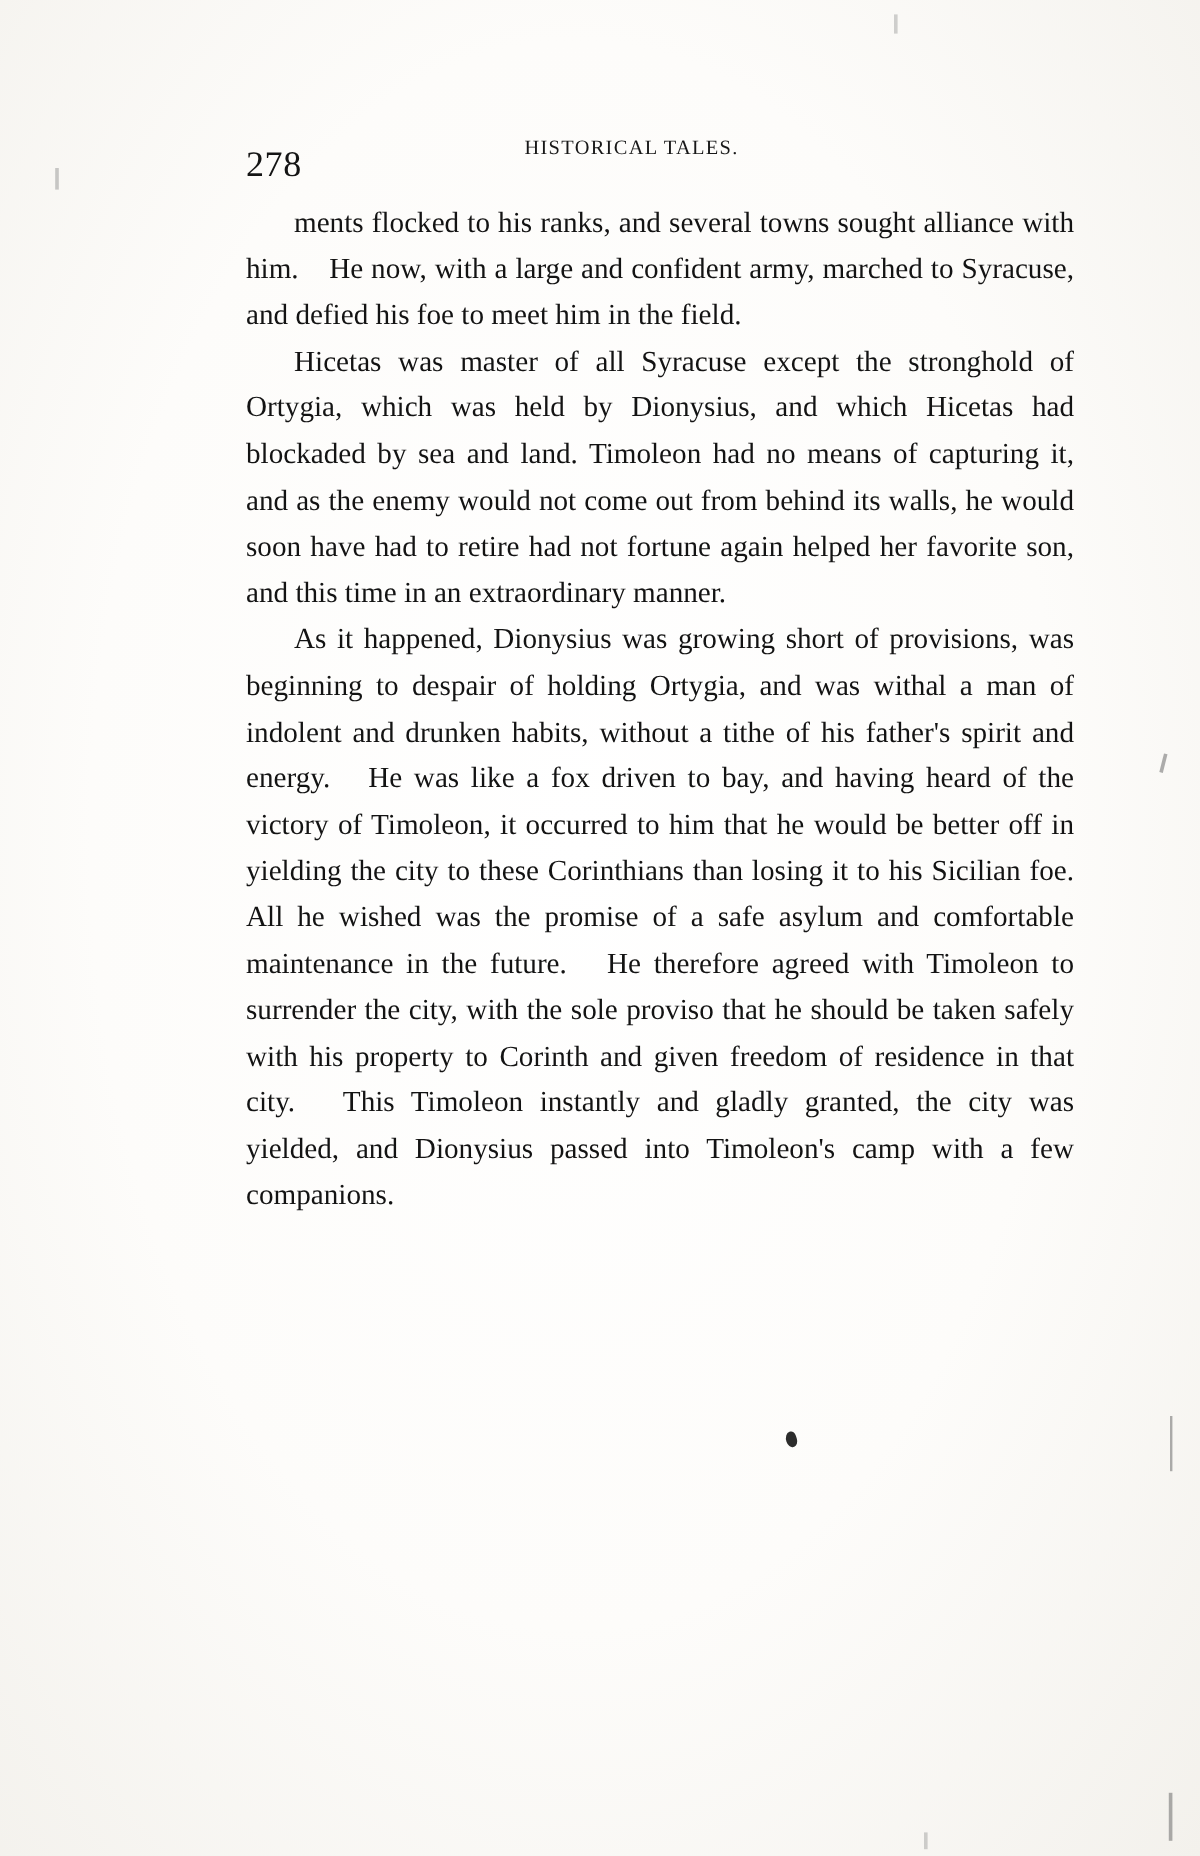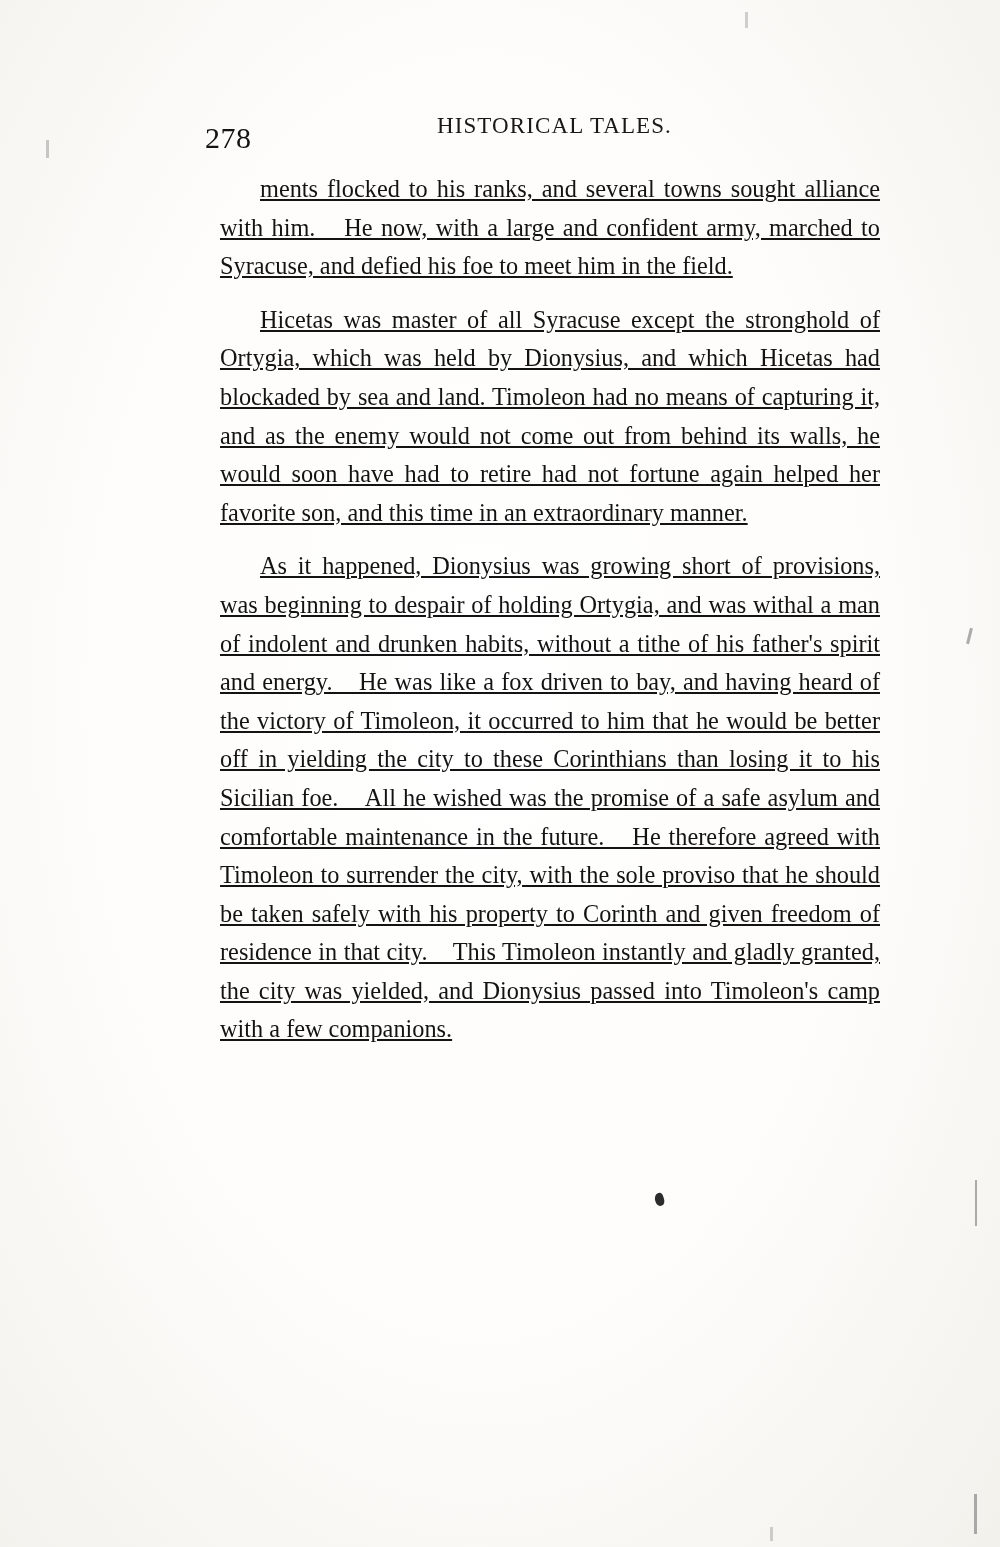--- a/index.html
+++ b/index.html
@@ -44,38 +44,37 @@
     top: 0;
     font-size: 30px;
     letter-spacing: 0.5px;
     color: #141414;
     margin-top: 16px;
   }
   .running-head {
     position: absolute;
     left: 232px;
     top: 8px;
-    font-size: 23px;
+    font-size: 17px;
     letter-spacing: 1.1px;
     color: #181818;
     font-variant: small-caps;
     text-transform: uppercase;
   }
   .body-text {
     margin-top: 12px;
     font-size: 24.3px;
     line-height: 38.6px;
     text-align: justify;
     color: #131313;
     -webkit-font-smoothing: antialiased;
   }
   .body-text p {
-    margin: 15px;
+    margin: 0;
     text-indent: 40px;
-    text-decoration: underline;
   }
   
   .edge-mark {
     position: absolute;
     background: #6b6b6b;
     opacity: 0.55;
   }
   .mark-a { left: 968px; top: 628px; width: 3px; height: 16px; transform: rotate(14deg); }
   .mark-b { left: 975px; top: 1180px; width: 2px; height: 46px; }
   .mark-c { left: 974px; top: 1494px; width: 3px; height: 40px; }

